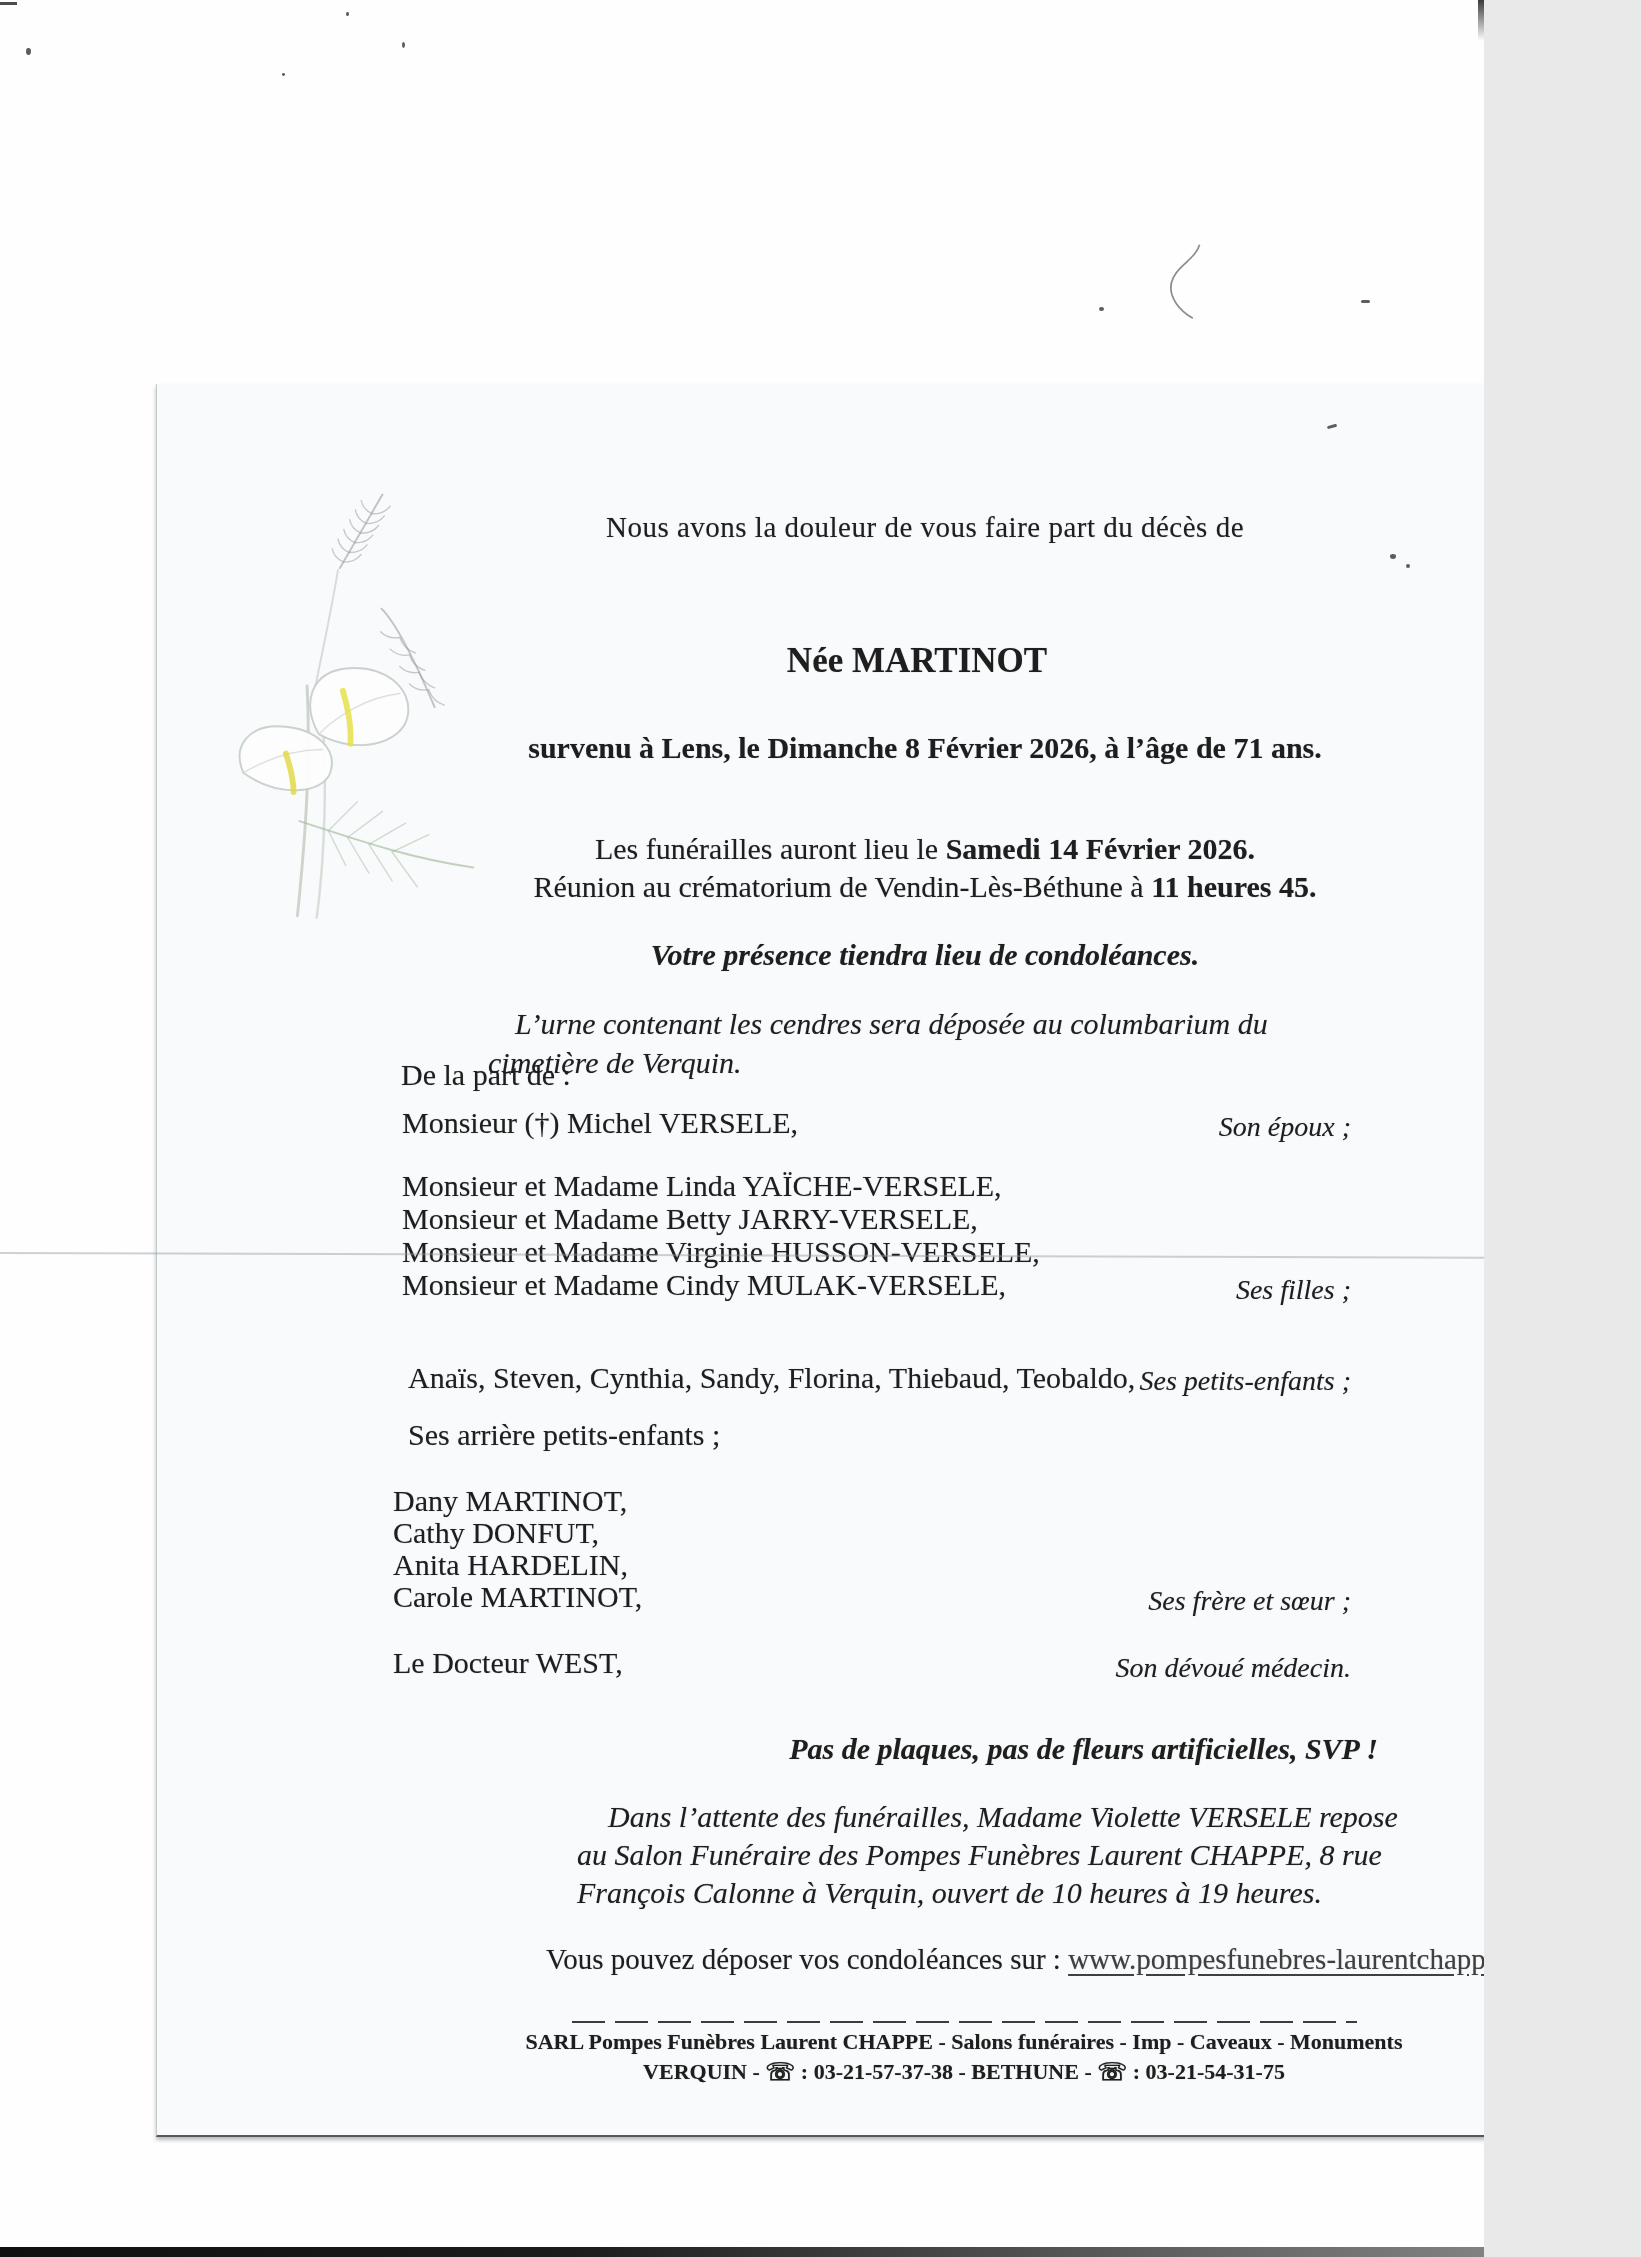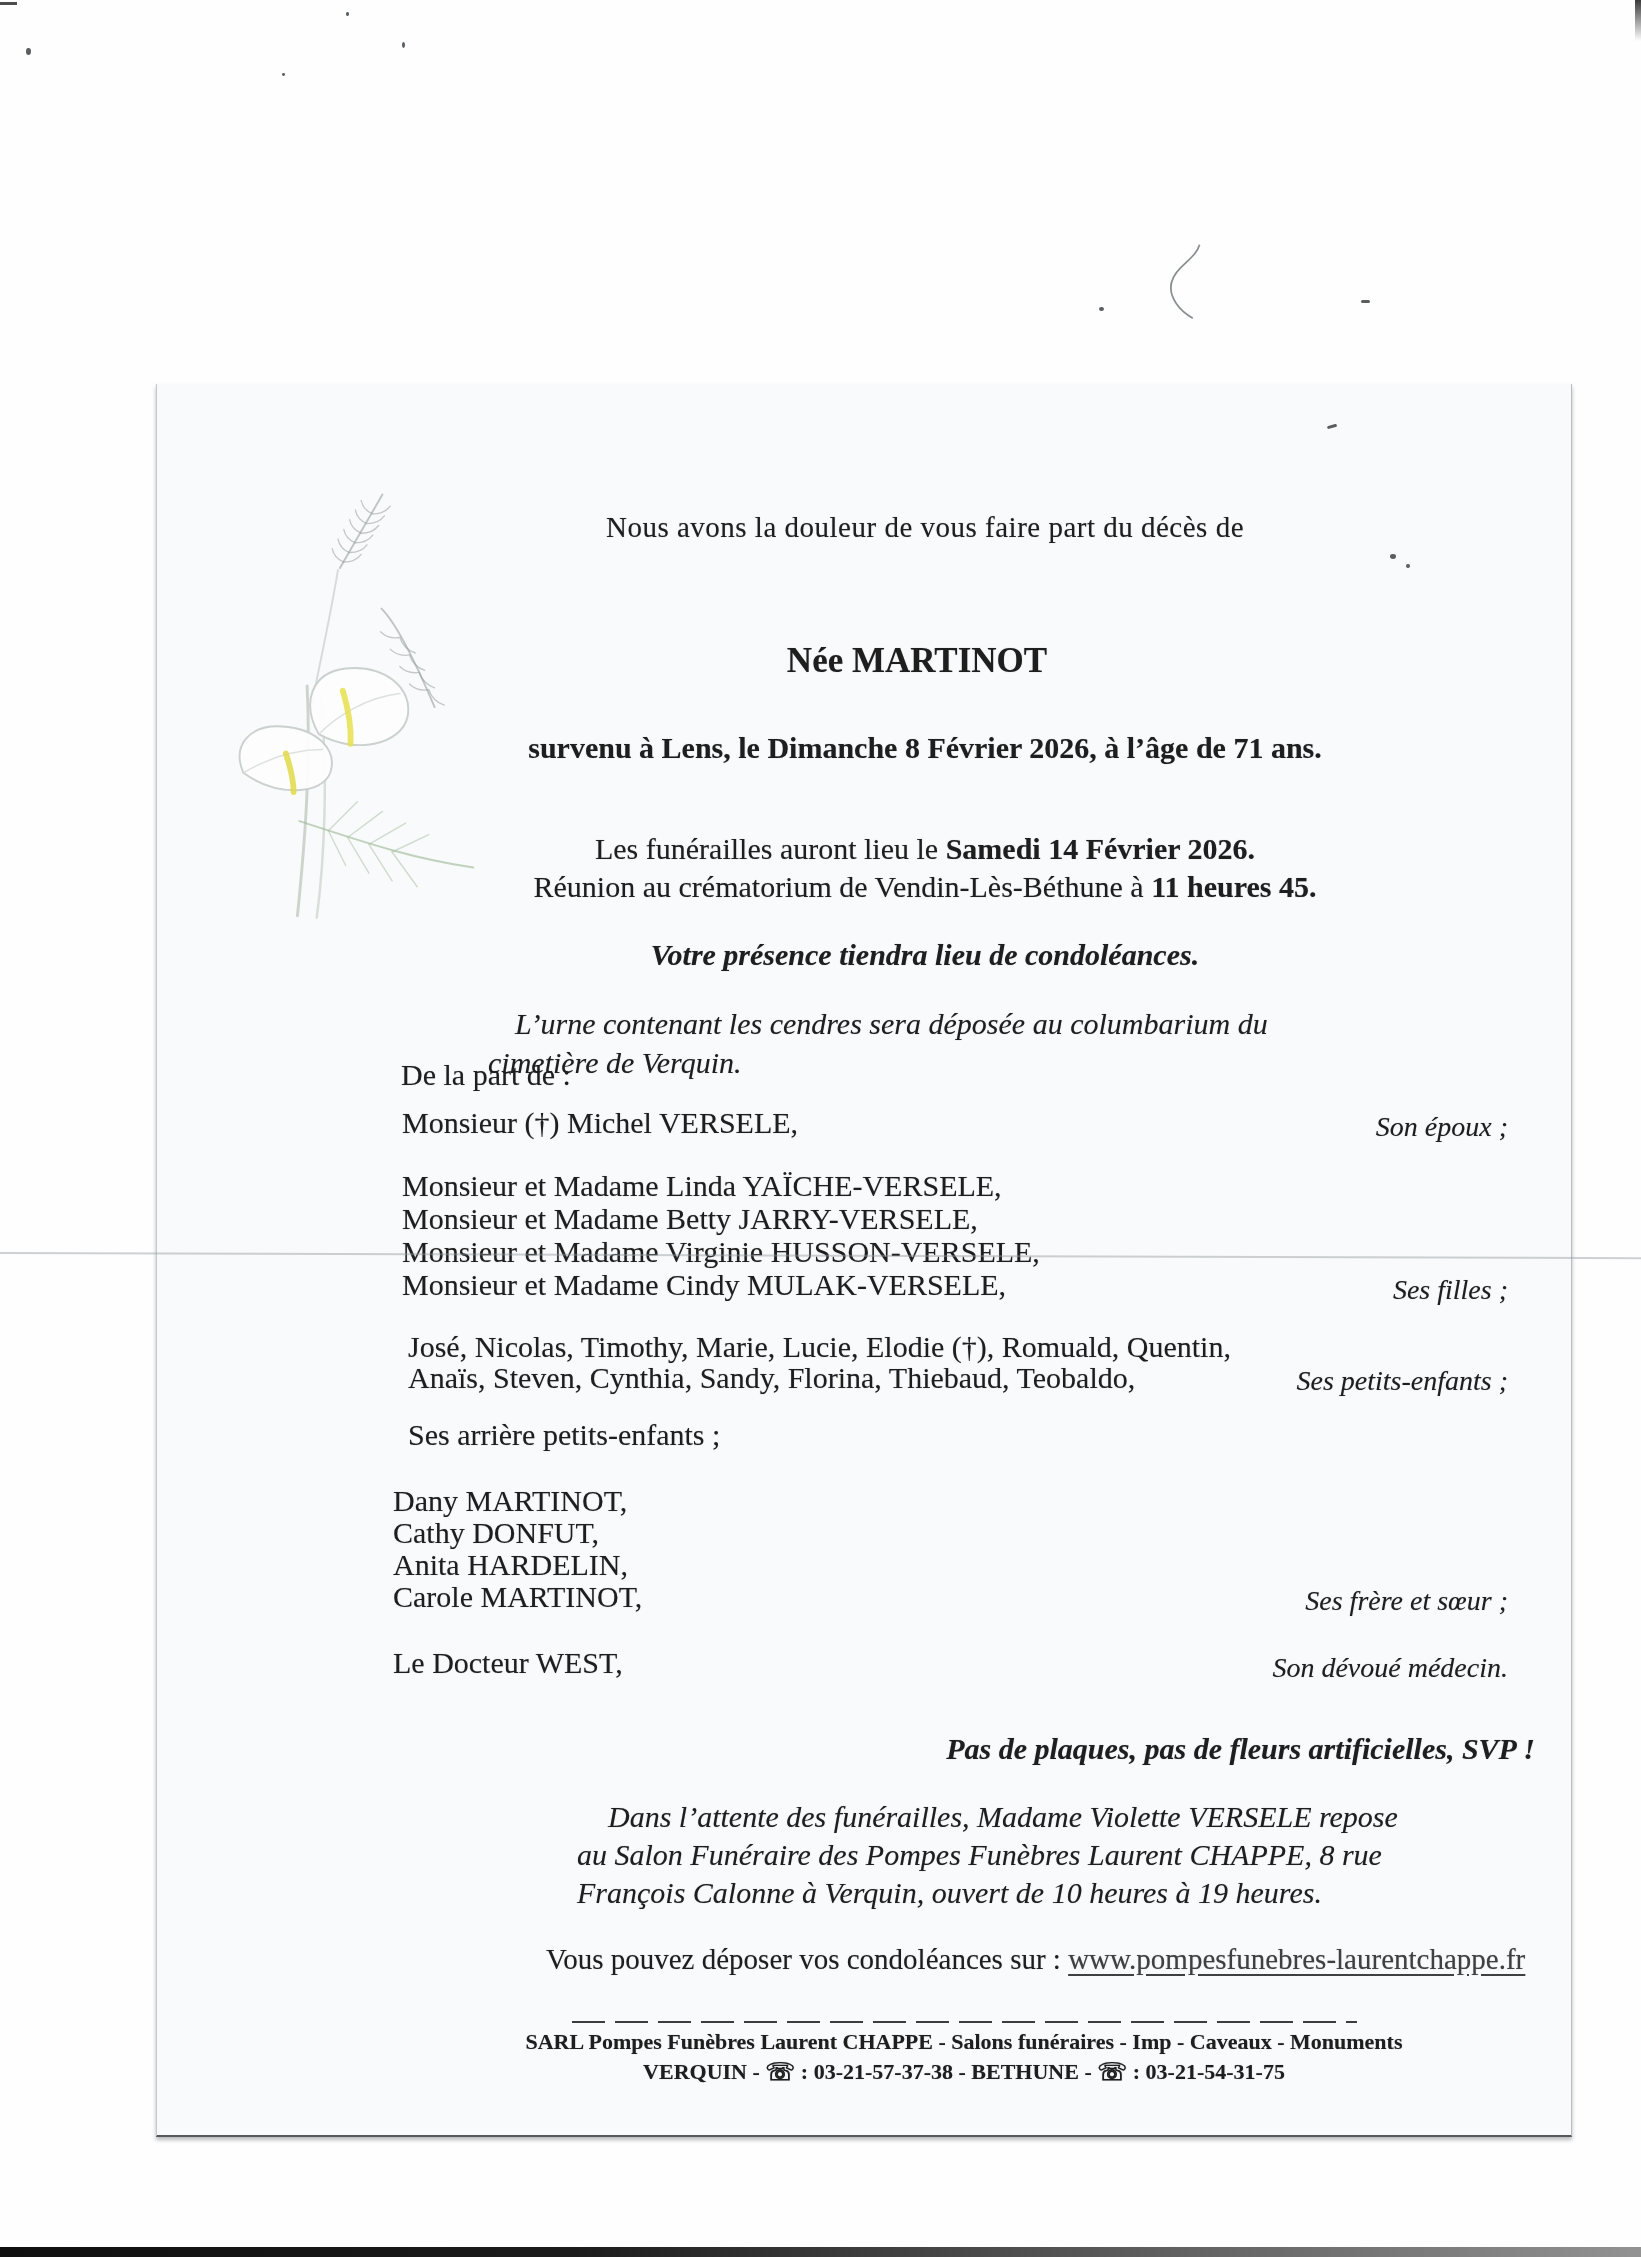--- a/index.html
+++ b/index.html
@@ -1,18 +1,18 @@
 <!DOCTYPE html>
 <html><head>
 <meta charset="utf-8">
 <style>
   html,body{margin:0;padding:0;background:#e9e9e9;}
   .page{
     position:relative;
-    width:1641px;height:2257px;
+    width:1484px;height:2257px;
     background:#fefefe;
     overflow:hidden;
     font-family:"Liberation Serif","DejaVu Serif",serif;
     color:#1e1e1e;
   }
   .card{
     position:absolute;left:156px;top:384px;width:1414px;height:1751px;
     background:#f8fafb;
     border-left:1px solid #c3c8ca;
     border-right:1px solid #b7bdbf;
@@ -172,21 +172,20 @@
   <div class="t rel epoux">Son époux ;</div>
 
   <div class="t body daughters">
     <div>Monsieur et Madame Linda YAÏCHE-VERSELE,</div>
     <div>Monsieur et Madame Betty JARRY-VERSELE,</div>
     <div>Monsieur et Madame Virginie HUSSON-VERSELE,</div>
     <div>Monsieur et Madame Cindy MULAK-VERSELE,</div>
   </div>
   <div class="t rel filles">Ses filles ;</div>
 
-  <div class="t body gc1">José, Nicolas, Timothy, Marie, Lucie, Elodie (†), Romuald, Quentin,</div>
   <div class="t body gc2">Anaïs, Steven, Cynthia, Sandy, Florina, Thiebaud, Teobaldo,</div>
   <div class="t rel petits">Ses petits-enfants ;</div>
 
   <div class="t body arriere">Ses arrière petits-enfants ;</div>
 
   <div class="t body siblings">
     <div>Dany MARTINOT,</div>
     <div>Cathy DONFUT,</div>
     <div>Anita HARDELIN,</div>
     <div>Carole MARTINOT,</div>

